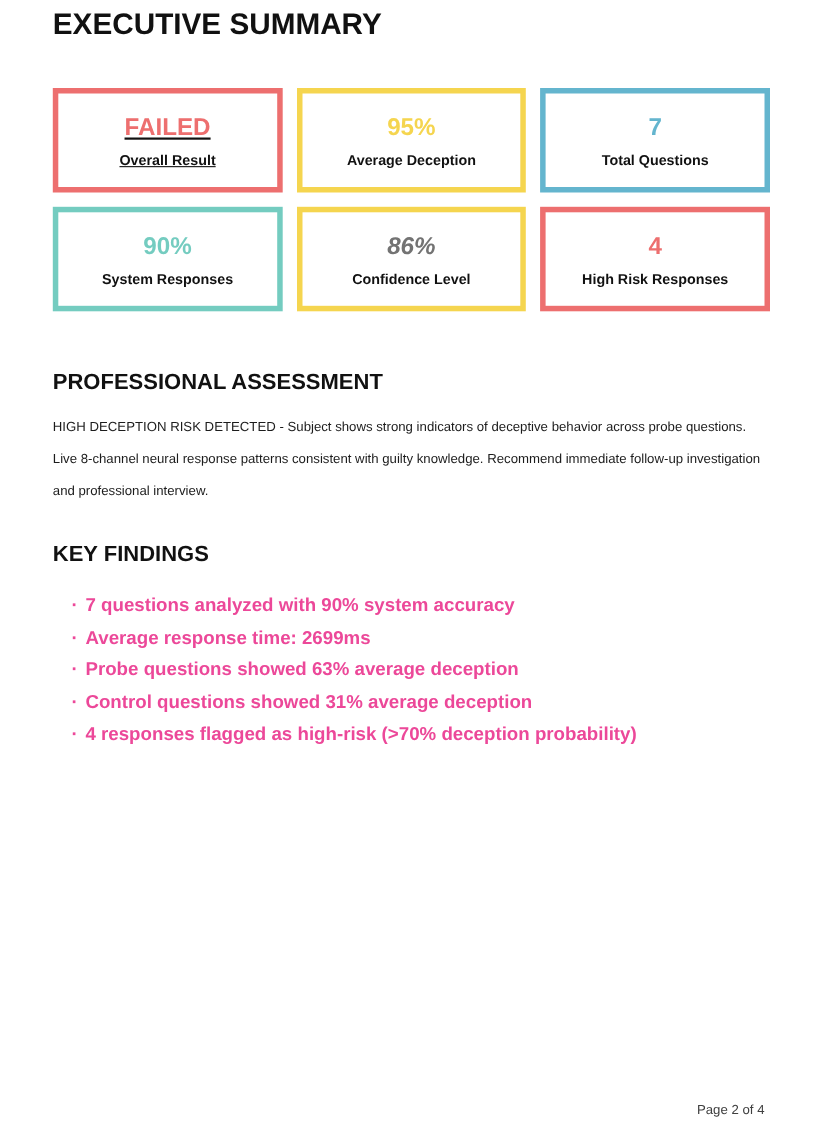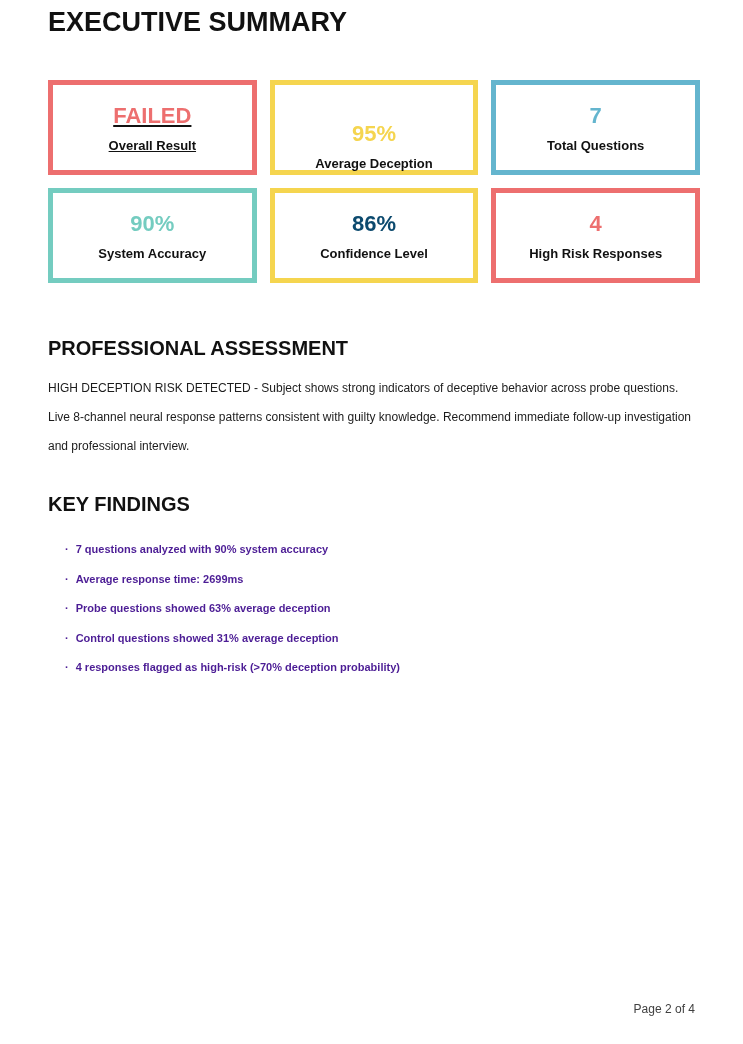--- a/index.html
+++ b/index.html
@@ -77,24 +77,24 @@
     color: #1c1c1c;
     width: 650px;
   }
   .findings-heading { margin-top: 32px; }
   .findings-list {
     list-style: none;
     margin: 20px 0 0 0;
     padding: 0 0 0 17px;
   }
   .finding-item {
-    font-size: 11px;
+    font-size: 17px;
     font-weight: 700;
     line-height: 29.5px;
-    color: #4c1d95;
+    color: #ec4899;
     white-space: nowrap;
   }
   .bullet-dot {
     display: inline-block;
     margin-right: 7px;
     font-weight: 700;
   }
   .page-footer {
     position: absolute;
     right: 48px;
@@ -112,34 +112,34 @@
 <div class="page">
   <div class="content">
 
     <h1 class="page-title">EXECUTIVE SUMMARY</h1>
 
     <div class="cards-grid">
       <div class="stat-card" style="border-color: rgb(237, 111, 111); text-decoration: underline;">
         <div class="stat-value" style="color: rgb(237, 111, 111);">FAILED</div>
         <div class="stat-label">Overall Result</div>
       </div>
-      <div class="stat-card" style="border-color: rgb(245, 213, 79); justify-content: flex-end;">
+      <div class="stat-card" style="border-color: rgb(245, 213, 79);">
         <div class="stat-value" style="color: rgb(245, 213, 79);">95%</div>
         <div class="stat-label">Average Deception</div>
       </div>
       <div class="stat-card" style="border-color: rgb(100, 181, 206);">
         <div class="stat-value" style="color: rgb(100, 181, 206);">7</div>
         <div class="stat-label">Total Questions</div>
       </div>
       <div class="stat-card" style="border-color: rgb(116, 204, 192);">
         <div class="stat-value" style="color: rgb(116, 204, 192);">90%</div>
-        <div class="stat-label">System Accuracy</div>
+        <div class="stat-label">System Responses</div>
       </div>
       <div class="stat-card" style="border-color: rgb(245, 213, 79);">
-        <div class="stat-value" style="color: #0c4a6e;">86%</div>
+        <div class="stat-value" style="color: #737373; font-style: italic;">86%</div>
         <div class="stat-label">Confidence Level</div>
       </div>
       <div class="stat-card" style="border-color: rgb(237, 111, 111);">
         <div class="stat-value" style="color: rgb(237, 111, 111);">4</div>
         <div class="stat-label">High Risk Responses</div>
       </div>
     </div>
 
     <h2 class="section-heading assessment-heading">PROFESSIONAL ASSESSMENT</h2>
     <p class="assessment-body">HIGH DECEPTION RISK DETECTED - Subject shows strong indicators of deceptive behavior across probe questions. Live 8-channel neural response patterns consistent with guilty knowledge. Recommend immediate follow-up investigation and professional interview.</p>

